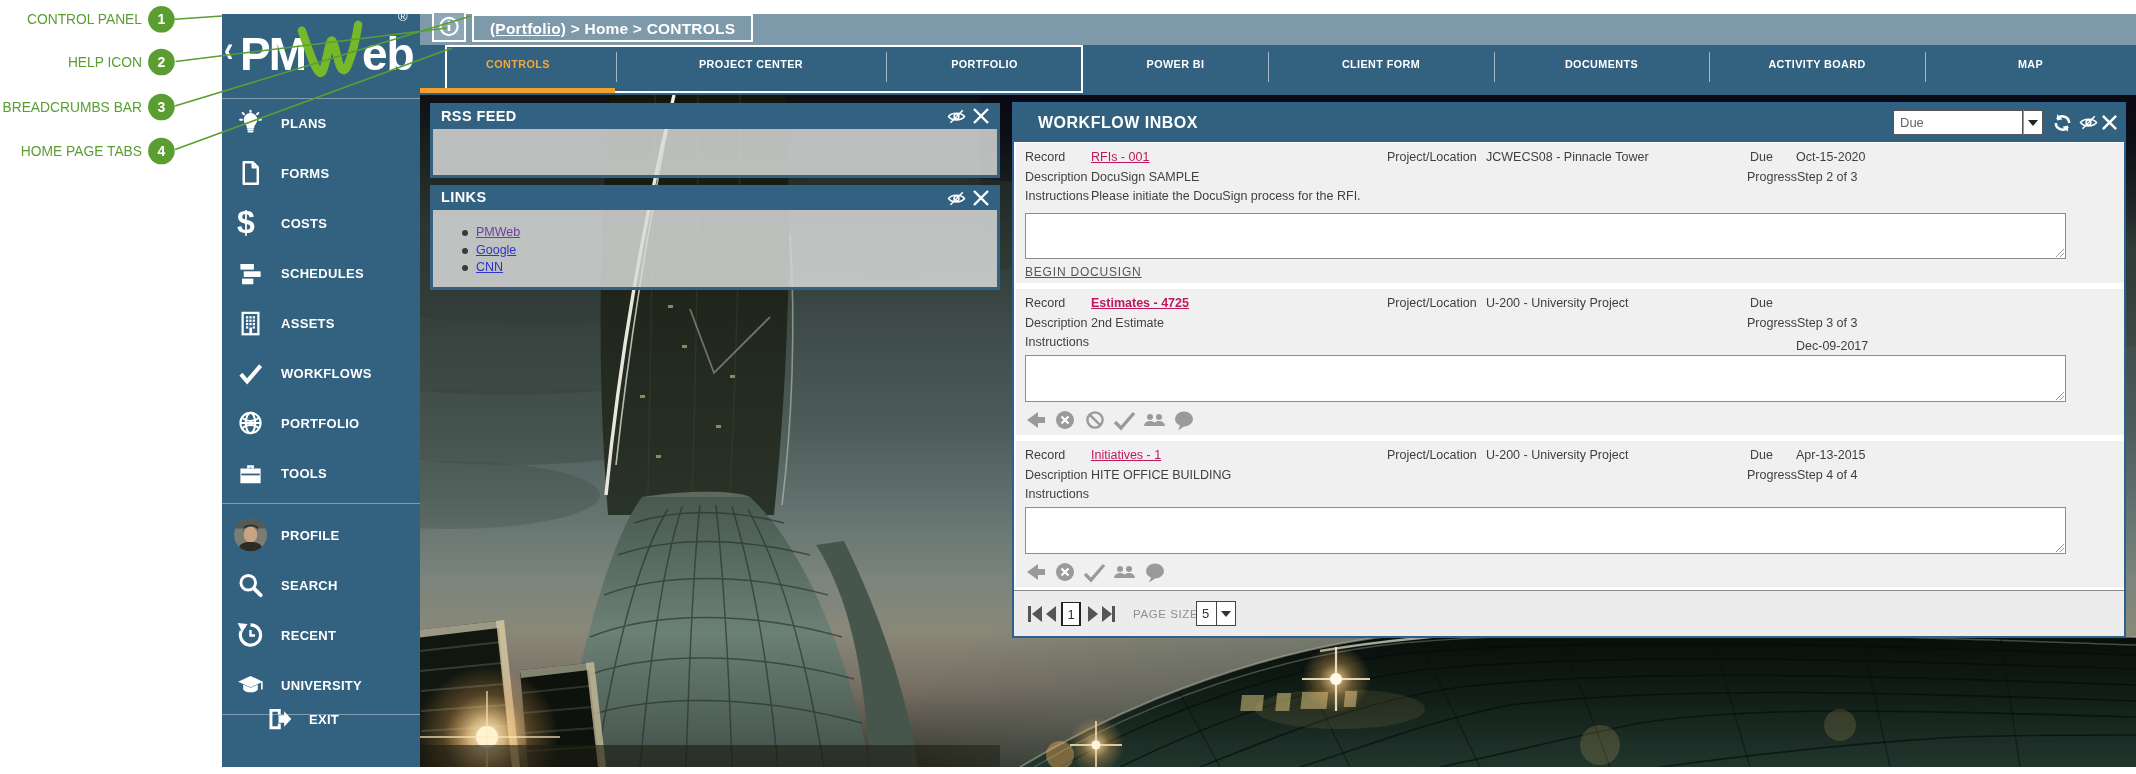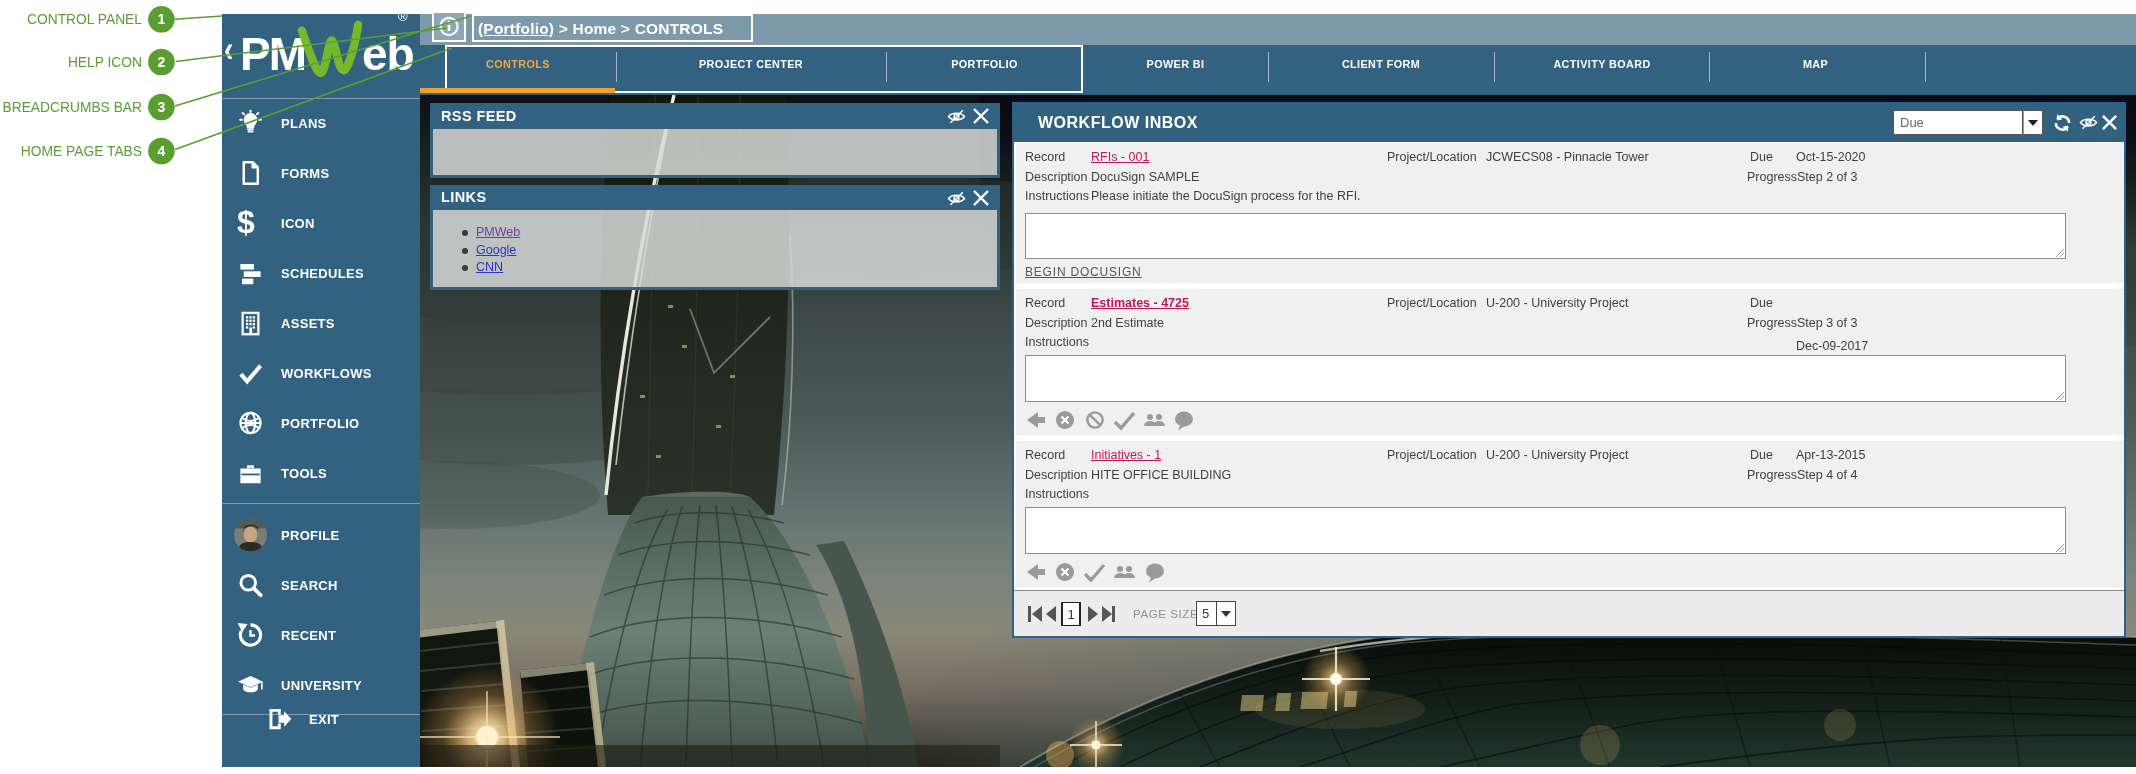--- a/index.html
+++ b/index.html
@@ -10,21 +10,21 @@
   #sidebar{left:222px;top:14px;width:198px;height:753px;background:#336180;}
   .sdiv{position:absolute;left:0;width:198px;height:1px;background:rgba(255,255,255,0.38);}
   .mitem{position:absolute;left:0;width:198px;height:50px;}
   .mitem .mic{position:absolute;left:15px;top:50%;transform:translateY(-50%);width:27px;height:27px;}
   .mitem .mlb{position:absolute;left:59px;top:50%;transform:translateY(-50%);
       color:#fff;font-size:13px;font-weight:bold;letter-spacing:0.3px;white-space:nowrap;}
   
   #hdr{left:420px;top:14px;width:1716px;height:31px;background:#7E99AA;}
   #infobox{left:432px;top:11px;width:34px;height:31px;background:#8FA6B4;border:2px solid #fff;box-sizing:border-box;}
   #crumbbox{left:472px;top:14px;width:281px;height:28px;border:2px solid #fff;box-sizing:border-box;
-     color:#fff;font-weight:bold;font-size:15.5px;line-height:25px;padding-left:4px;white-space:nowrap;letter-spacing:0.2px;}
+     color:#fff;font-weight:bold;font-size:15.5px;line-height:25px;padding-left:16px;white-space:nowrap;letter-spacing:0.2px;}
   
   #tabs{left:420px;top:45px;width:1716px;height:50px;background:#336180;display:flex;}
   .tab{height:37px;display:flex;align-items:center;justify-content:center;
      color:#fff;font-size:10.8px;font-weight:bold;letter-spacing:0.4px;position:relative;box-sizing:border-box;}
   .tsep{position:absolute;top:7px;width:1px;height:30px;background:rgba(255,255,255,0.55);}
   #tabbox{left:445px;top:45px;width:638px;height:48px;border:2px solid #fff;box-sizing:border-box;}
   #orange{left:420px;top:88px;width:195px;height:5px;background:#F2A02F;}
   
   #content{left:420px;top:95px;width:1716px;height:672px;background:#3a443f;overflow:hidden;}
   
@@ -70,21 +70,21 @@
       <div class="mlb">PLANS</div>
     </div>
   <div class="mitem" style="top:134px;">
       <svg class="mic" viewBox="0 0 24 24">
         <path d="M6 2.5 h8 l4.5 4.5 v14.5 h-12.5 z M14 2.5 v4.5 h4.5" fill="none" stroke="#fff" stroke-width="2.2" stroke-linejoin="round"></path>
       </svg>
       <div class="mlb">FORMS</div>
     </div>
   <div class="mitem" style="top:184px;">
       <div style="position:absolute;left:15px;top:50%;transform:translateY(-52%);color:#fff;font-size:32px;font-weight:bold;">$</div>
-      <div class="mlb">ICON</div>
+      <div class="mlb">COSTS</div>
     </div>
   <div class="mitem" style="top:284px;">
       <svg class="mic" viewBox="0 0 24 24">
         <rect x="5" y="3" width="14" height="19" fill="none" stroke="#fff" stroke-width="2"></rect>
         <g fill="#fff">
           <rect x="8" y="6" width="2" height="2"></rect>
           <rect x="11" y="6" width="2" height="2"></rect>
           <rect x="14" y="6" width="2" height="2"></rect>
           <rect x="8" y="9" width="2" height="2"></rect>
           <rect x="11" y="9" width="2" height="2"></rect>
@@ -186,20 +186,21 @@
       <div class="mlb">EXIT</div>
     </div>
 </div>
 <div id="hdr" class="abs"></div>
 <div id="tabs" class="abs">
   <div class="tab" style="width:196px;color:#F5A73B;">CONTROLS</div>
   <div class="tab" style="width:270px;">PROJECT CENTER</div>
   <div class="tab" style="width:197px;">PORTFOLIO</div>
   <div class="tab" style="width:185px;">POWER BI</div>
   <div class="tab" style="width:226px;">CLIENT FORM</div>
+  <div class="tab" style="width:215px;">DOCUMENTS</div>
   <div class="tab" style="width:216px;">ACTIVITY BOARD</div>
   <div class="tab" style="width:211px;">MAP</div>
   <div class="tsep" style="left:196px;"></div>
   <div class="tsep" style="left:466px;"></div>
   <div class="tsep" style="left:848px;"></div>
   <div class="tsep" style="left:1074px;"></div>
   <div class="tsep" style="left:1289px;"></div>
   <div class="tsep" style="left:1505px;"></div>
 </div>
 <div id="tabbox" class="abs"></div>

